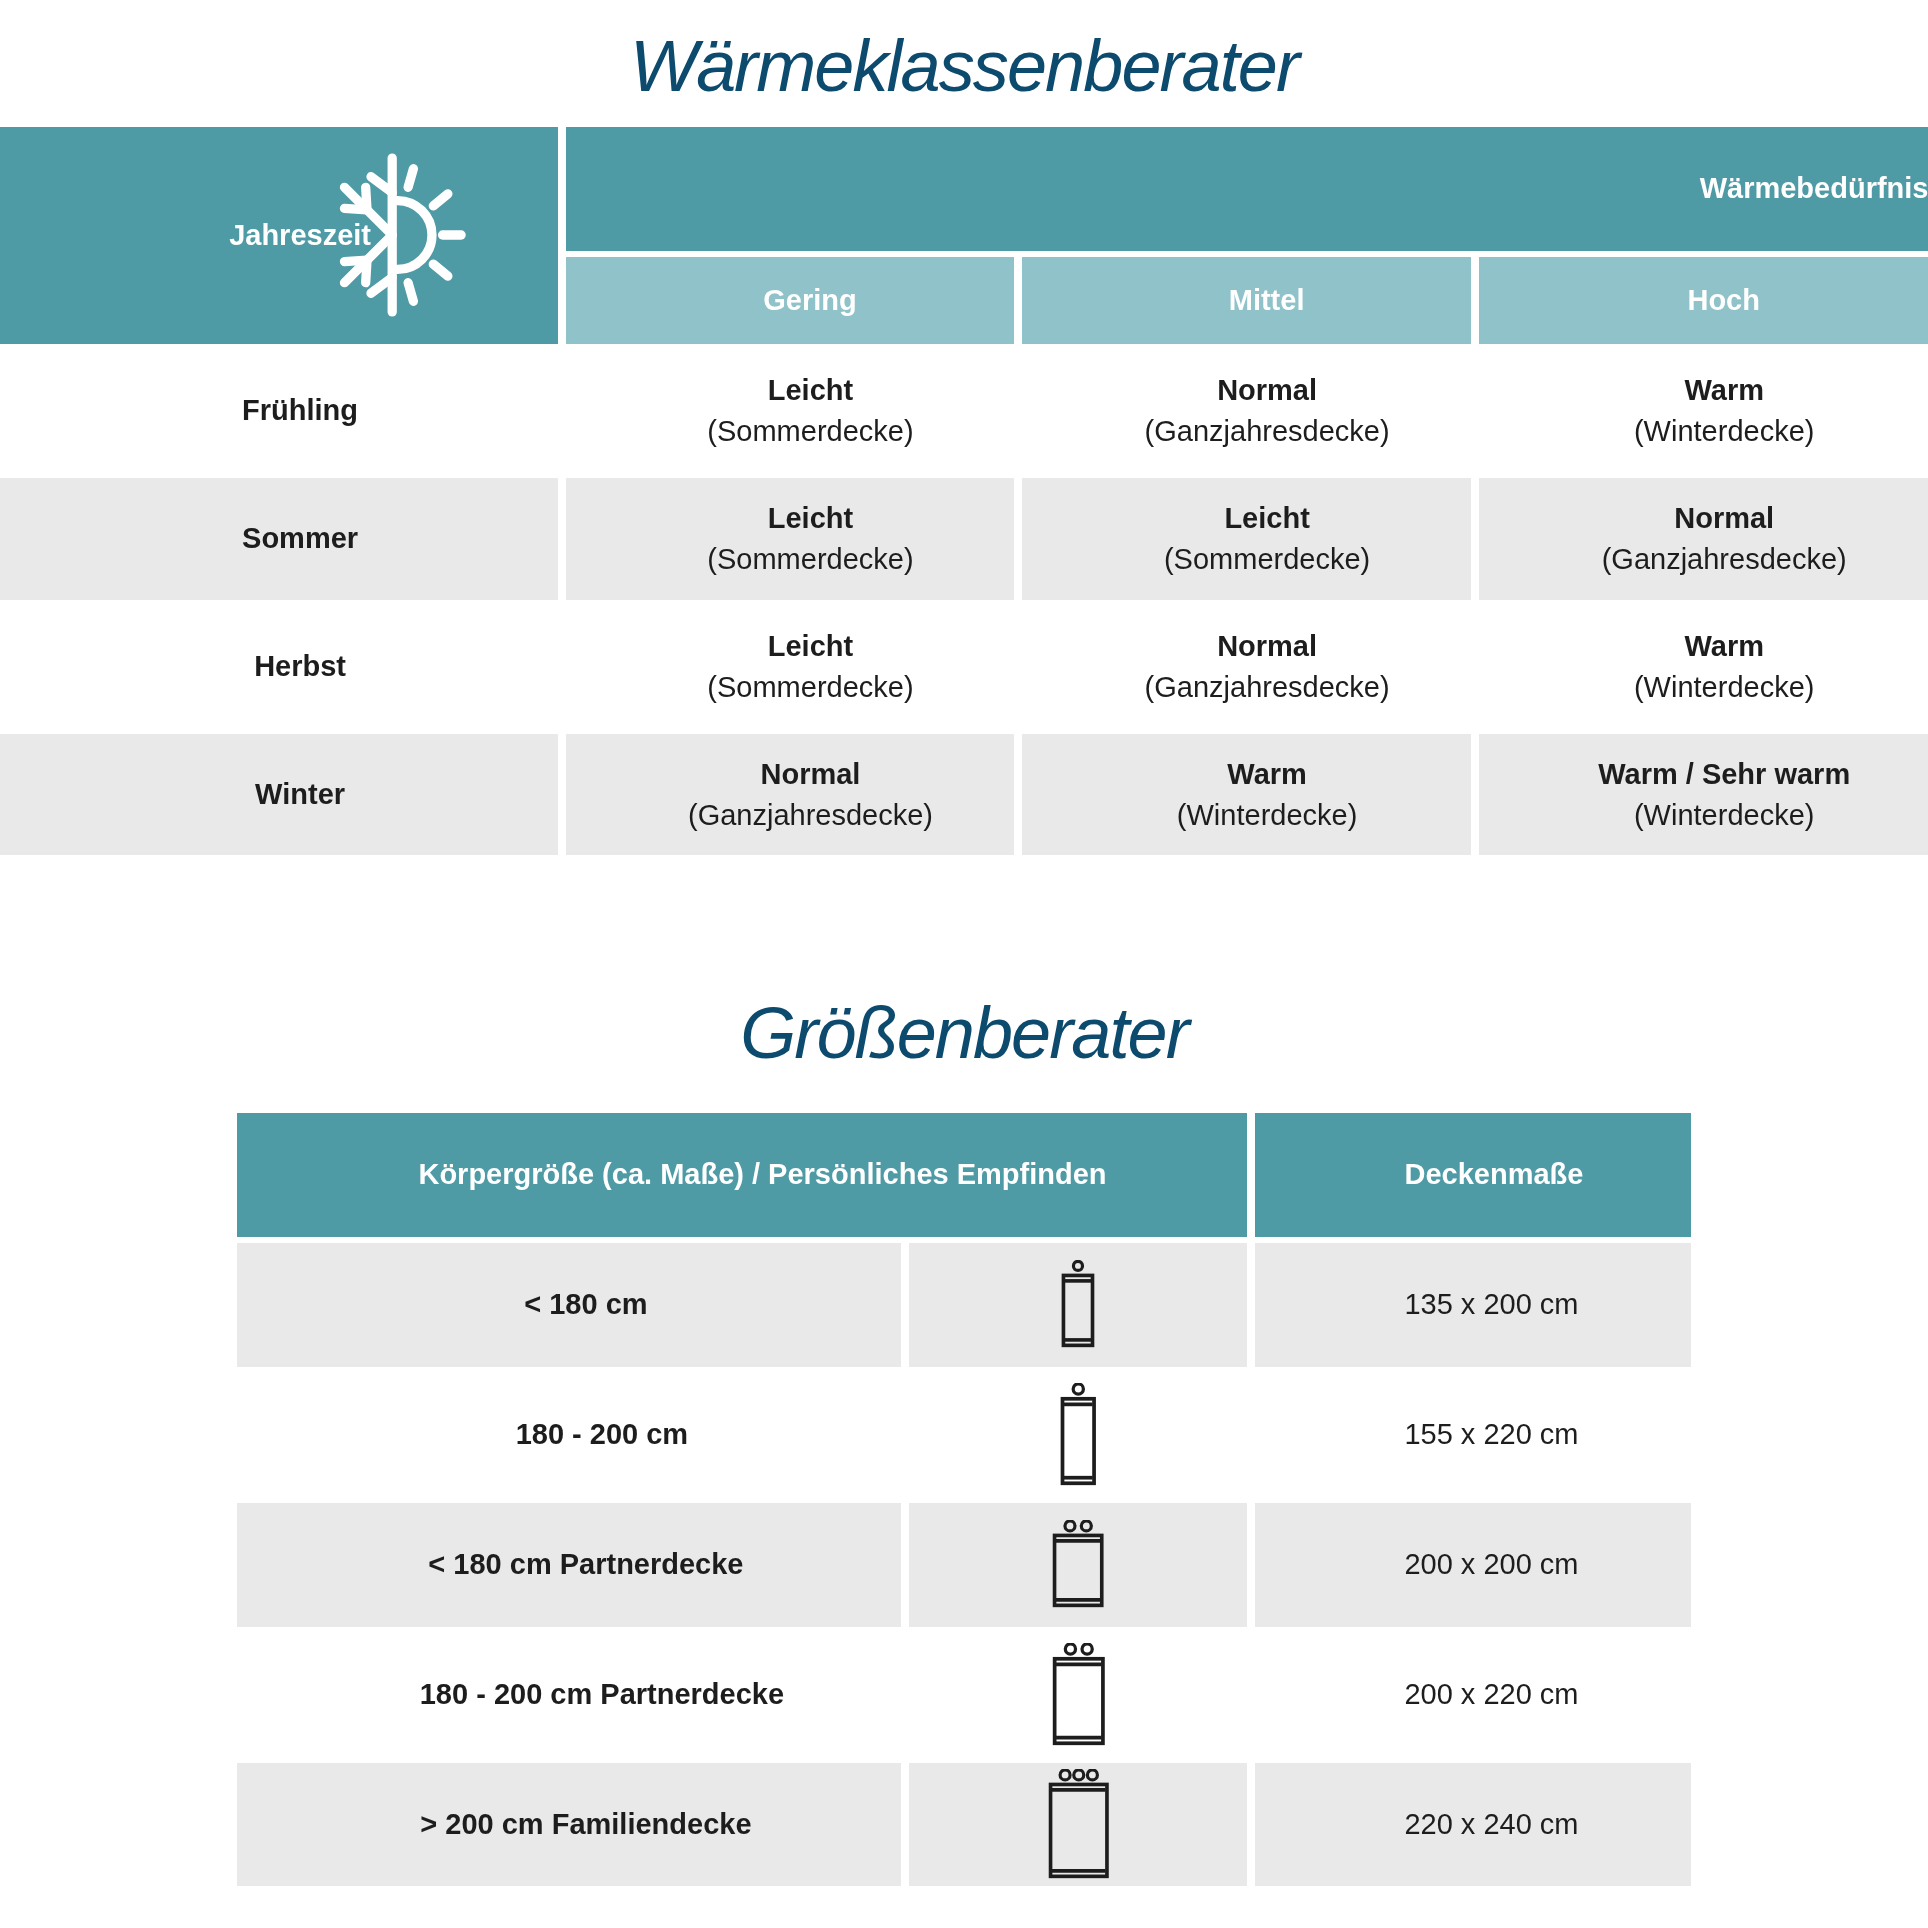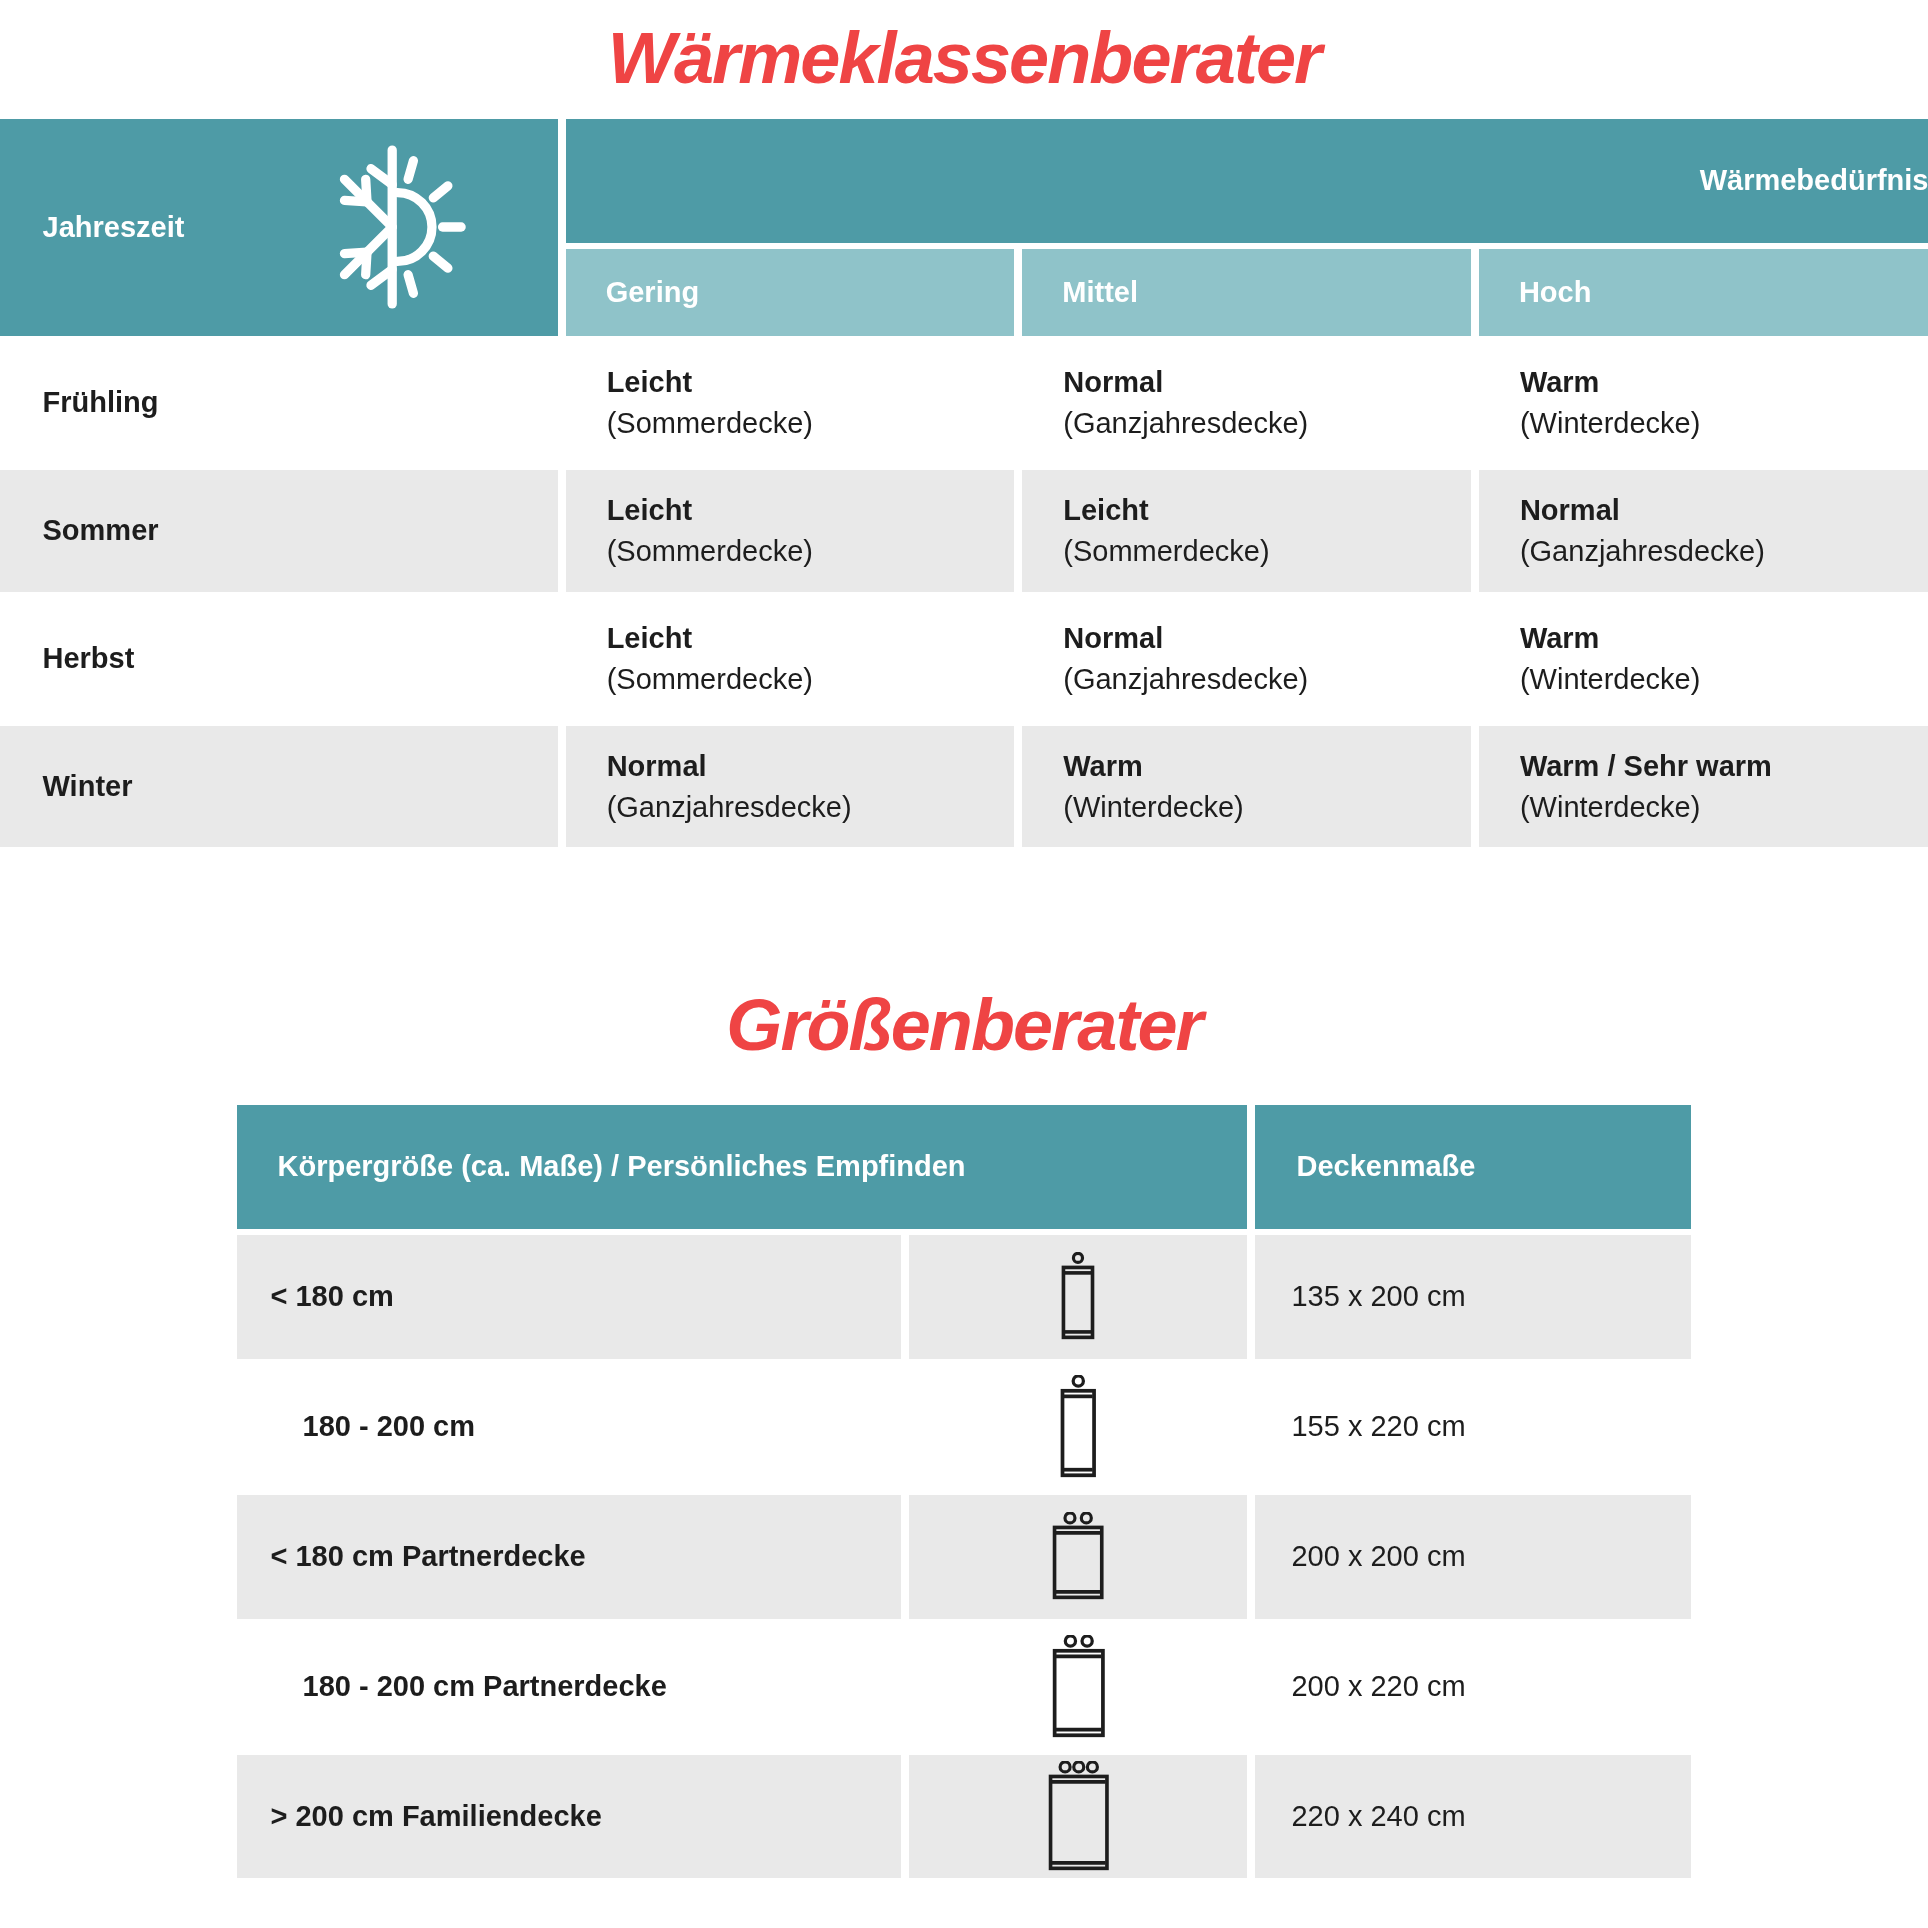--- a/index.html
+++ b/index.html
@@ -1,35 +1,35 @@
 <!DOCTYPE html>
 <html style="font-size:15px"><head>
 <meta charset="utf-8">
 <style>
   html,body{margin:0;padding:0;}
   body{
     width:1928px;height:1928px;overflow:hidden;background:#ffffff;
     font-family:"Liberation Sans","DejaVu Sans",sans-serif;color:#1d1d1d;
   }
   .advisor-title{
-    text-align:center;font-size:72px;line-height:79px;font-weight:bold;font-style:italic;
-    color:#ef4444;letter-spacing:-1.9px;margin:8px;
+    text-align:center;font-size:72px;line-height:79px;font-weight:normal;font-style:italic;
+    color:#0c4a6e;letter-spacing:-1.9px;margin:16px;
   }
   #wk-title{padding-top:11.3px;margin-bottom:21px;}
   #sz-title{margin-top:139px;margin-bottom:40px;}
 
   .bleed{overflow:hidden;}
   .bleed.full{width:1928px;}
   .bleed.inset{width:1454px;margin:9px auto;}
 
   table{
     border-collapse:separate;border-spacing:8.5px 6.6px;table-layout:fixed;
     width:calc(100% + 17px);margin:-6.6px -8.5px;
   }
-  td{vertical-align:middle;padding:0;}
+  td{vertical-align:middle;padding:0;text-align:center;}
 
   
   .head-dark{background:#4e9ba6;color:#ffffff;font-weight:bold;font-size:29px;}
   .head-light{background:#8fc3c9;color:#ffffff;font-weight:bold;font-size:29px;padding-left:40px;}
   tr.hdr1 td{height:124px;}
   tr.hdr2 td{height:87px;}
   tr.wk-row td{height:122px;}
   tr.sz-row td{height:124px;}
   tr.sz-hdr td{height:124px;}
   tr.gray td{background:#e9e9e9;}

